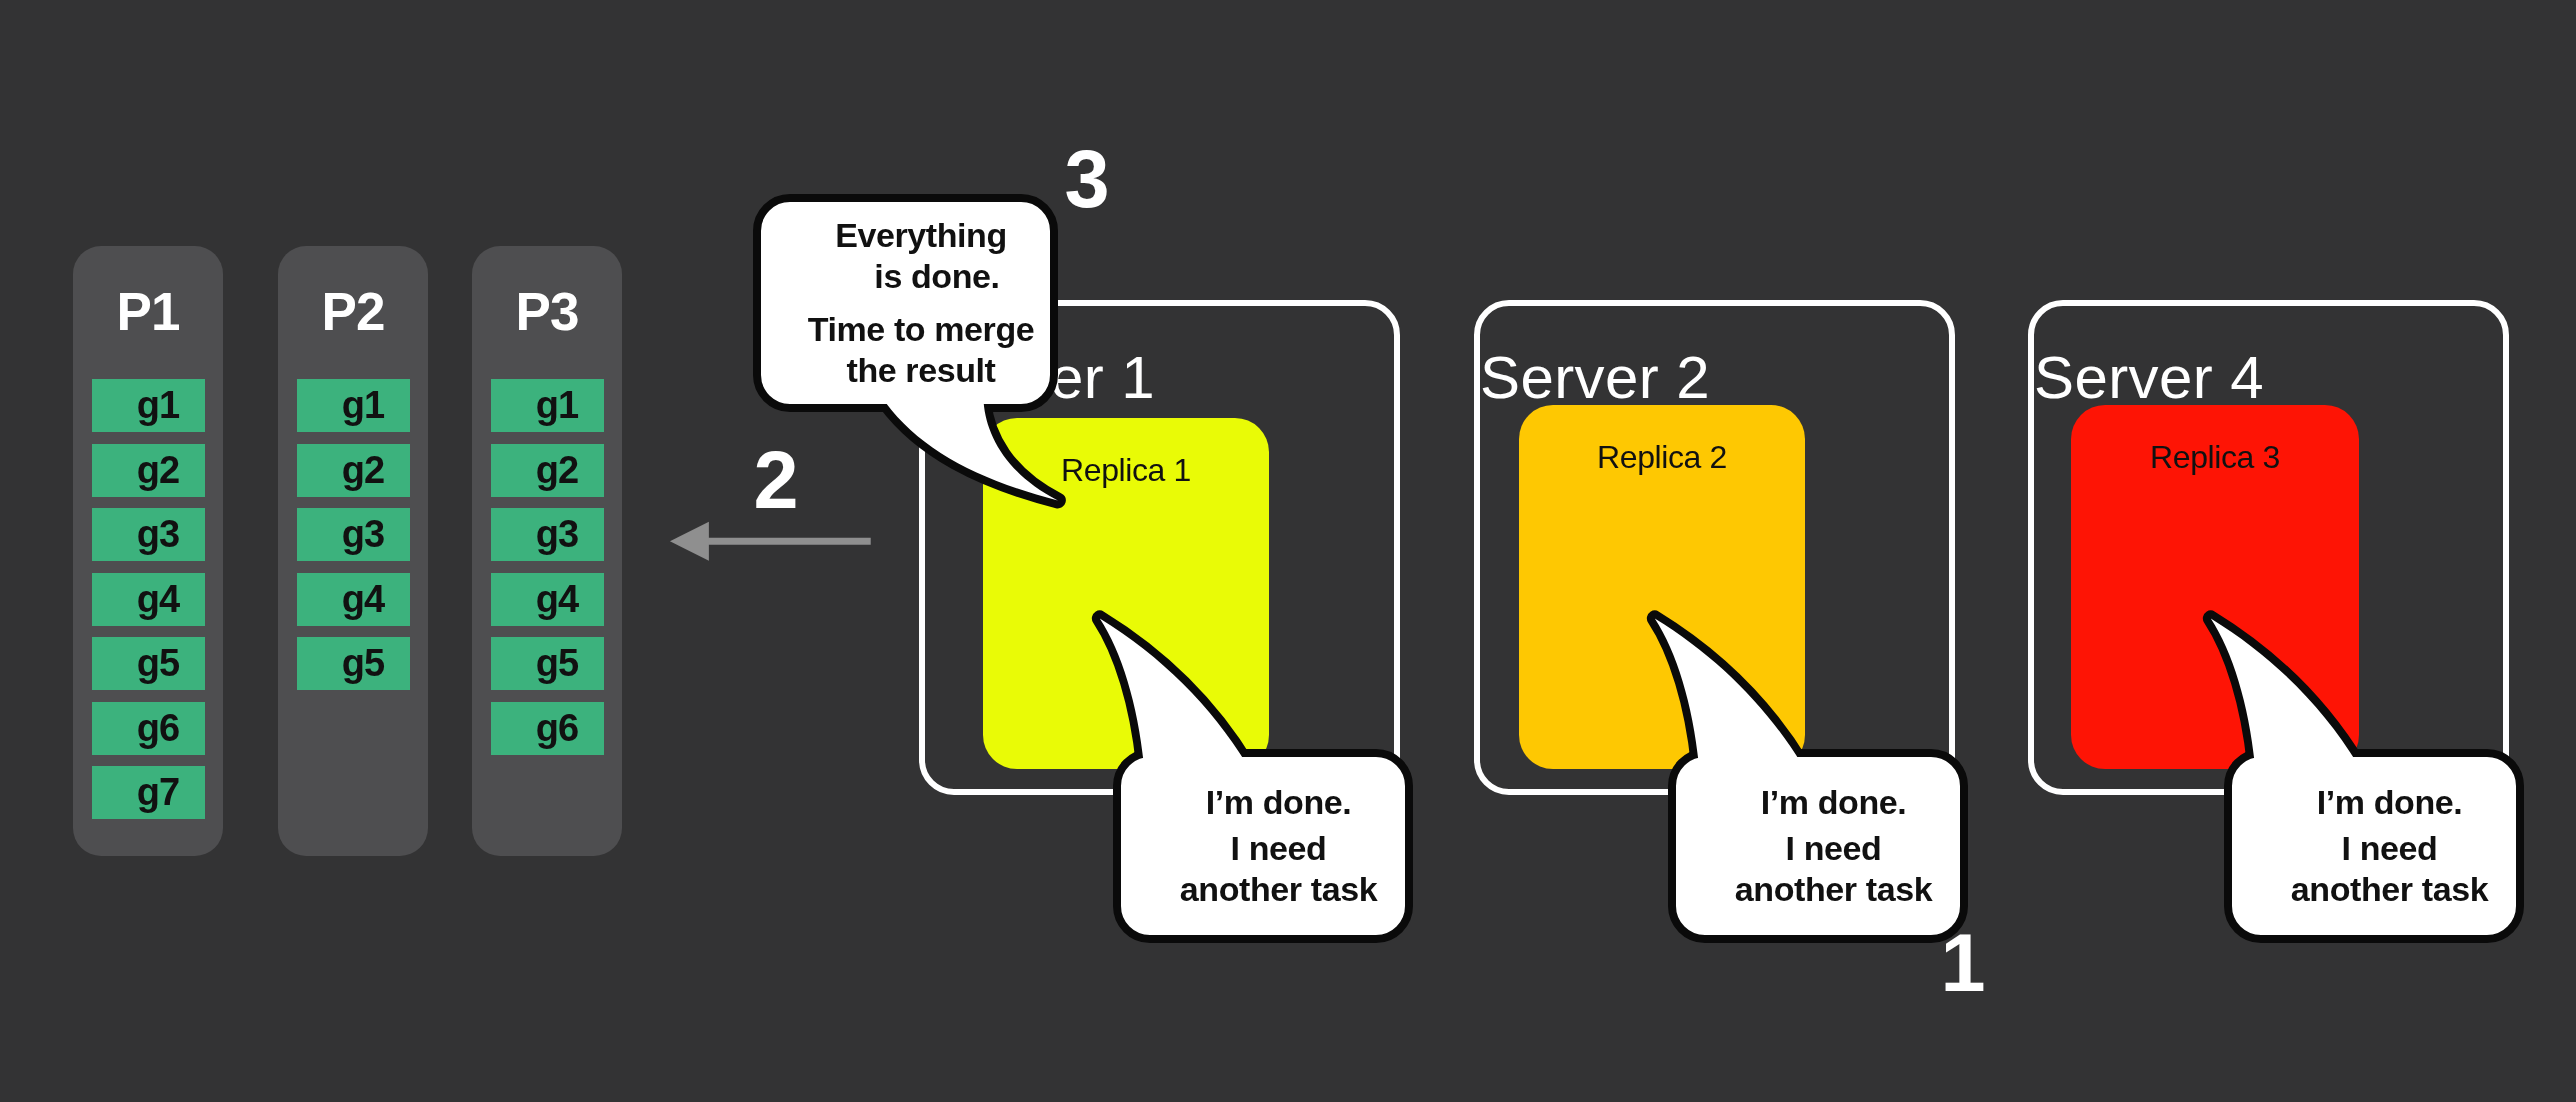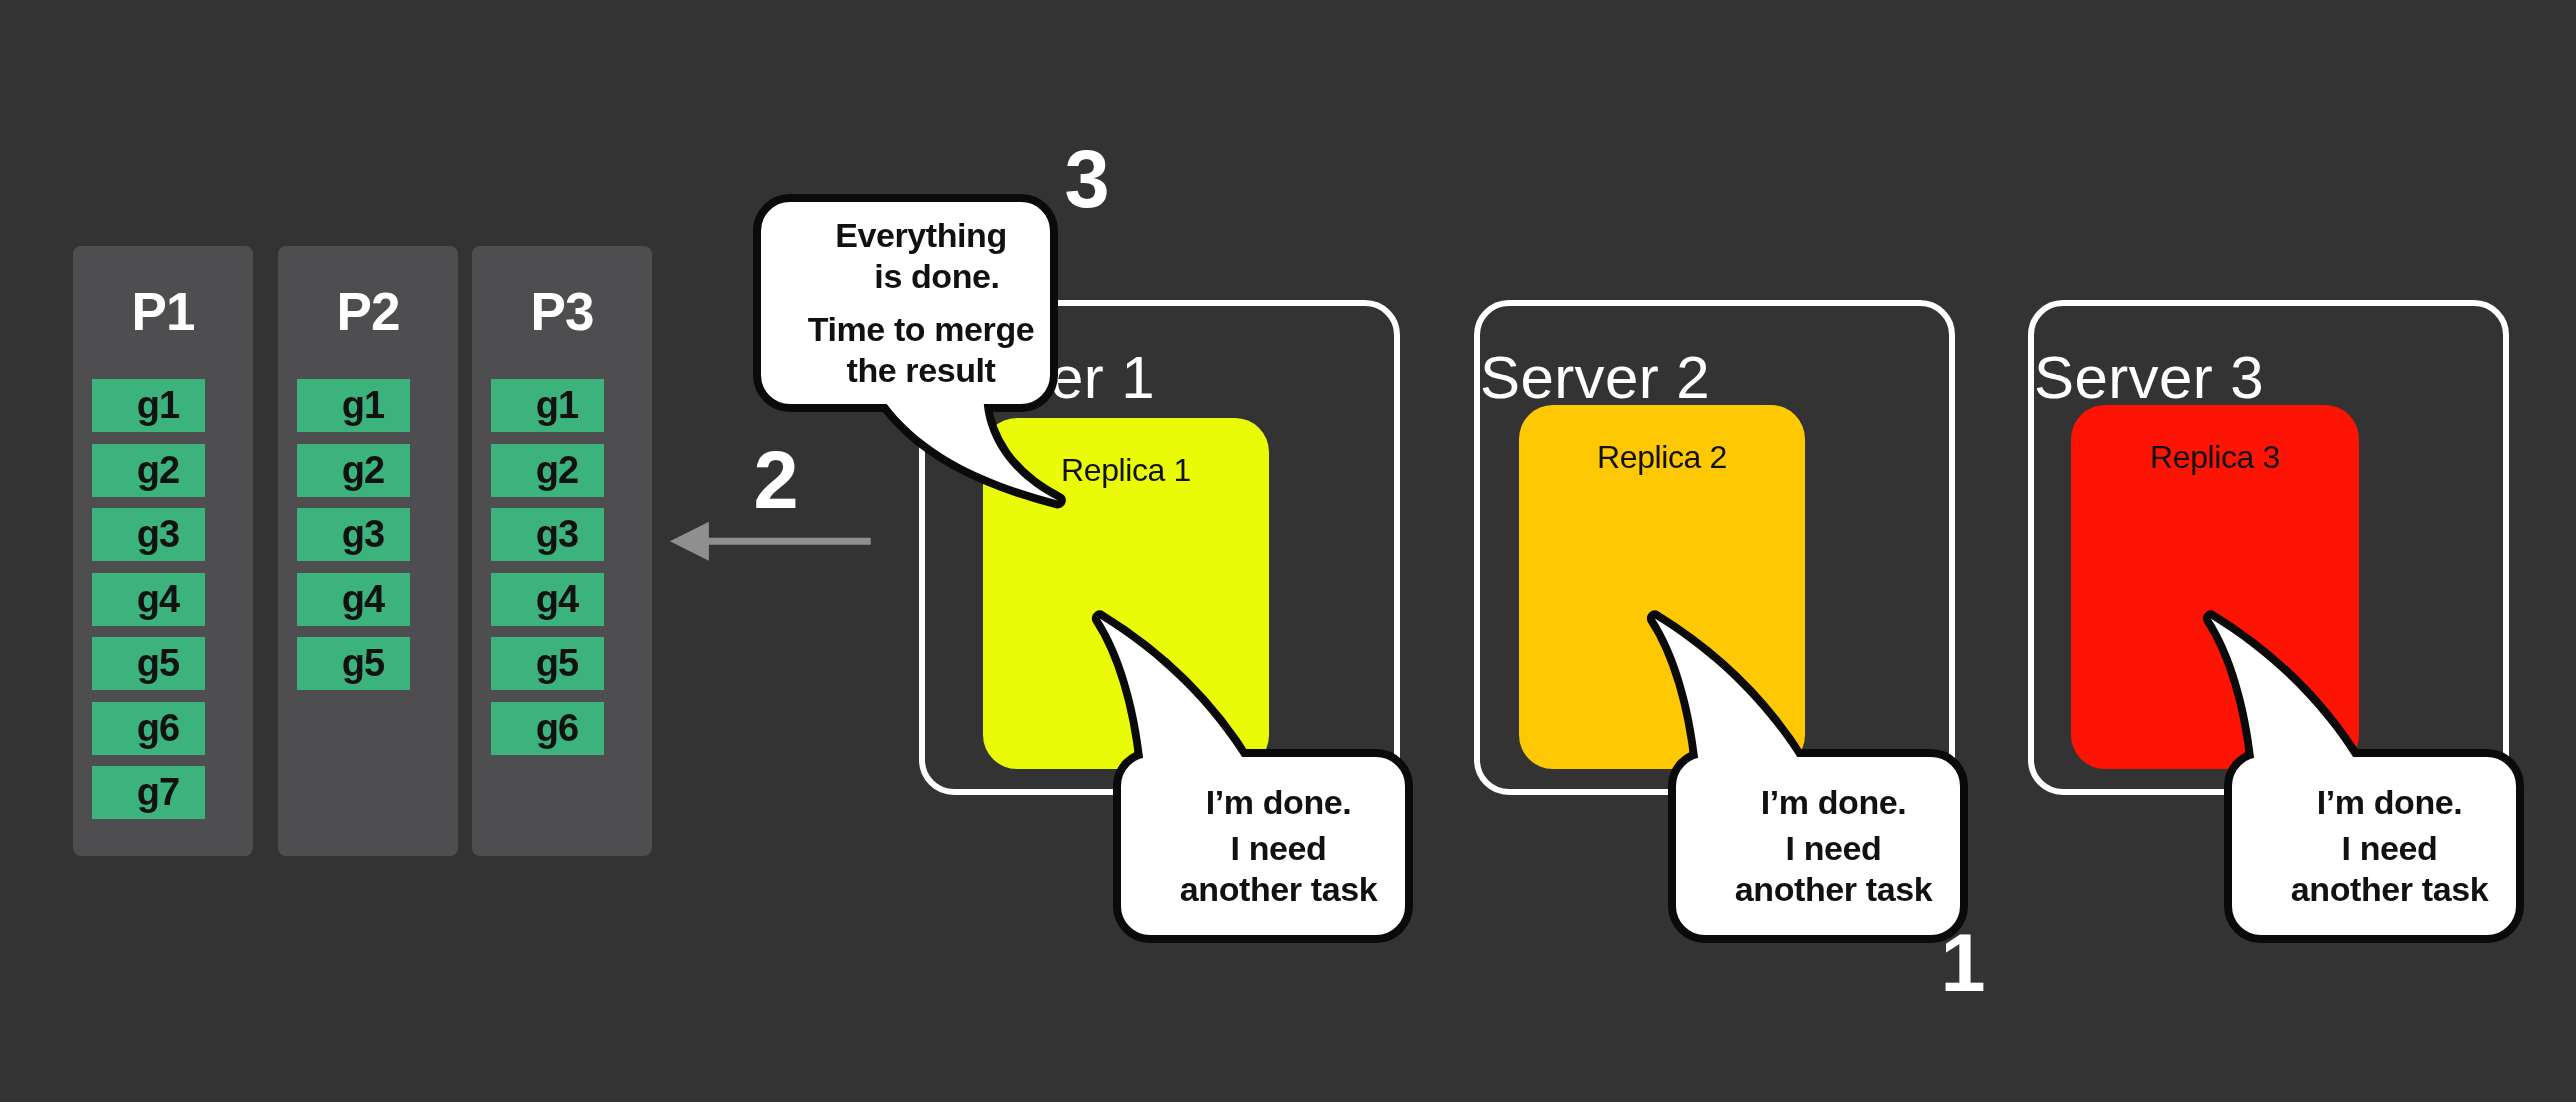--- a/index.html
+++ b/index.html
@@ -5,23 +5,23 @@
   html,body{margin:0;padding:0;background:#222;}
   #canvas{
     position:relative;
     width:2576px;height:1102px;
     background:var(--background,#333334);
     overflow:hidden;
     font-family:"Liberation Sans","DejaVu Sans",sans-serif;
   }
   
   .partition{
-    position:absolute;top:246px;width:180px;height:610px;
+    position:absolute;top:246px;width:150px;height:610px;
     background:var(--panel_gray,#4e4e50);
-    border-radius:8px;
+    border-radius:28px;
   }
   .partition-label{
     position:absolute;top:35px;left:0;width:100%;
     text-align:center;color:var(--label_white,#fff);
     font-size:53px;font-weight:700;letter-spacing:-0.9px;
   }
   .tasks{
     position:absolute;top:133px;left:18.6px;width:113px;
     display:flex;flex-direction:column;gap:11.5px;
   }
@@ -123,21 +123,21 @@
     <polygon class="arrow-head" points="18,33 62,11 62,55"></polygon>
   </svg>
 
   <div class="server" style="left:919px">
     <div class="server-label">Server 1</div>
   </div>
   <div class="server" style="left:1474px">
     <div class="server-label">Server 2</div>
   </div>
   <div class="server" style="left:2028px">
-    <div class="server-label">Server 3</div>
+    <div class="server-label">Server 4</div>
   </div>
 
   <div class="replica" style="left: 983px; top: 418px; width: 286px; height: 351px; background: rgb(233, 251, 6);">
     <div class="replica-label">Replica 1</div>
   </div>
   <div class="replica" style="left: 1519px; top: 405px; width: 286px; height: 364px; background: rgb(254, 200, 2);">
     <div class="replica-label">Replica 2</div>
   </div>
   <div class="replica" style="left: 2071px; top: 405px; width: 288px; height: 364px; background: rgb(254, 20, 5);">
     <div class="replica-label">Replica 3</div>

